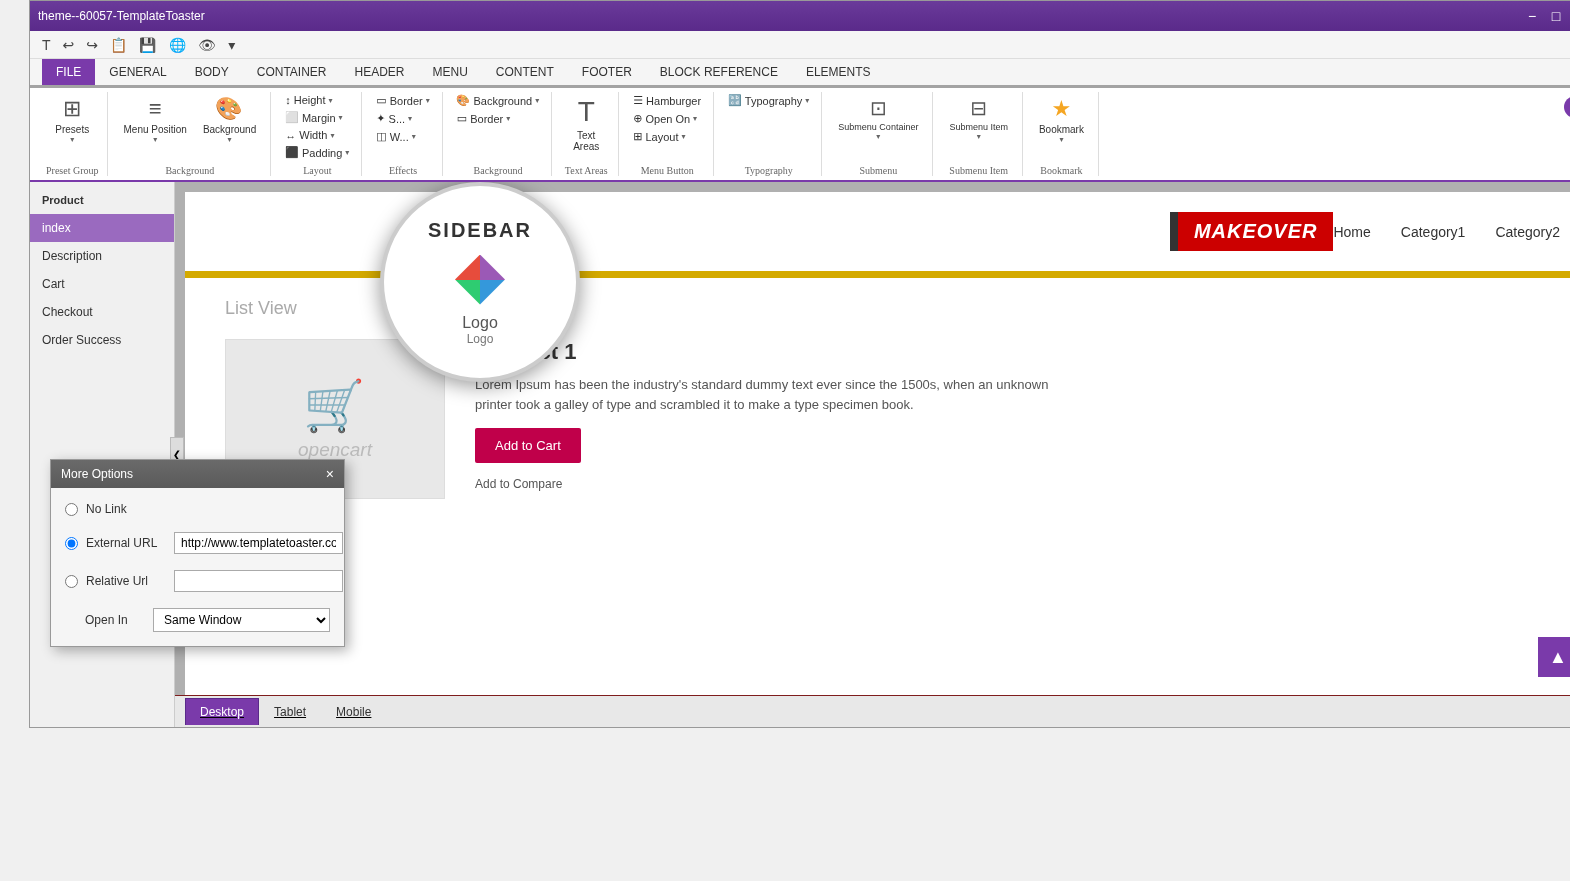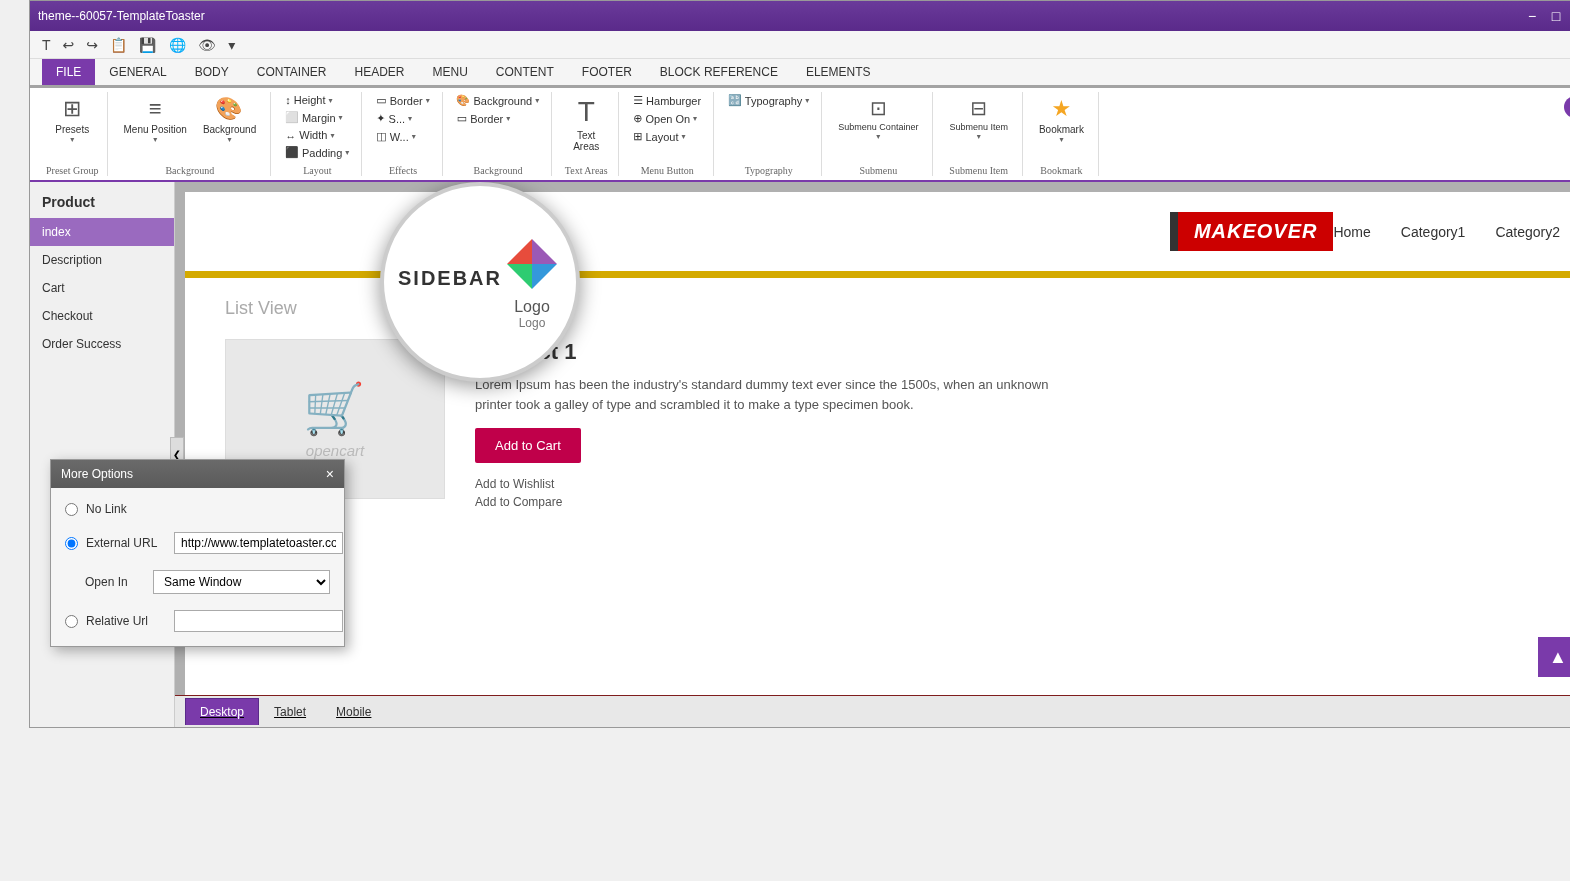--- a/index.html
+++ b/index.html
@@ -31,21 +31,21 @@
     .ribbon-icon.star { color: #f5a623; }
     .ribbon-btn-sm { display: flex; align-items: center; gap: 3px; cursor: pointer; padding: 2px 4px; border: none; background: none; font-size: 11px; color: #333; border-radius: 2px; white-space: nowrap; }
     .ribbon-col { display: flex; flex-direction: column; gap: 1px; justify-content: center; }
     .dropdown-arrow { font-size: 8px; color: #666; }
 
     
     .main { display: flex; flex: 1; overflow: hidden; }
 
     
     .sidebar-panel { width: 145px; background: #f0f0f0; border-right: 1px solid #ccc; display: flex; flex-direction: column; flex-shrink: 0; padding: 8px 0; }
-    .sidebar-panel-title { font-size: 14px; font-weight: bold; padding: 4px 12px 8px; color: #333; }
+    .sidebar-panel-title { font-size: 11px; font-weight: bold; padding: 4px 12px 8px; color: #333; }
     .sidebar-nav-item { padding: 7px 12px; cursor: pointer; font-size: 12px; color: #333; border: none; background: none; text-align: left; width: 100%; }
     .sidebar-nav-item.active { background: #9a6abf; color: white; }
 
     
     .canvas-area { flex: 1; background: #ccc; display: flex; flex-direction: column; overflow: hidden; position: relative; }
     .canvas-inner { flex: 1; overflow: auto; background: #b0b0b0; padding: 10px; }
     .canvas-page { background: white; min-height: 600px; }
 
     
     .page-header { background: white; padding: 20px 28px; display: flex; align-items: center; justify-content: flex-end; border-bottom: 3px solid #d4aa00; }
@@ -77,21 +77,21 @@
     
     .bottom-bar { background: #e8e8e8; border-top: 1px solid #7f1d1d; display: flex; align-items: center; padding: 0 10px; height: 32px; flex-shrink: 0; text-decoration: underline; }
     .view-tab { padding: 6px 14px; font-size: 12px; cursor: pointer; border: 1px solid transparent; border-bottom: none; background: none; color: #333; }
     .view-tab.active { background: #7a3aaa; color: white; border-color: #5a2a8a; }
 
     
     .back-to-top { position: absolute; bottom: 50px; right: 20px; background: #7a3aaa; color: white; width: 40px; height: 40px; display: flex; align-items: center; justify-content: center; cursor: pointer; font-size: 18px; }
 
     
     .magnifier-overlay { position: absolute; top: 0; left: 350px; width: 200px; height: 200px; border-radius: 50%; border: 4px solid #ccc; background: white; overflow: hidden; display: flex; flex-direction: column; align-items: center; justify-content: center; z-index: 100; box-shadow: 0 4px 20px rgba(0,0,0,0.4); }
-    .magnifier-content { display: flex; flex-direction: row; align-items: center; justify-content: flex-end; }
+    .magnifier-content { display: flex; flex-direction: column; align-items: center; justify-content: flex-end; }
     .magnifier-title { font-size: 20px; font-weight: bold; color: #333; letter-spacing: 2px; margin-bottom: 8px; }
     .magnifier-logo { display: flex; flex-direction: column; align-items: center; }
     .magnifier-gem { width: 60px; height: 60px; position: relative; }
     .gem-inner { width: 50px; height: 50px; background: conic-gradient(#9b59b6 0deg 90deg, #3498db 90deg 180deg, #2ecc71 180deg 270deg, #e74c3c 270deg 360deg); clip-path: polygon(50% 0%, 100% 50%, 50% 100%, 0% 50%); margin: 5px auto; }
     .magnifier-label { font-size: 16px; color: #555; margin-top: 4px; }
     .magnifier-sublabel { font-size: 12px; color: #777; }
 
     
     .dialog-overlay { position: absolute; bottom: 80px; left: 20px; z-index: 200; }
     .dialog { background: #f5f5f5; border: 1px solid #999; box-shadow: 4px 4px 12px rgba(0,0,0,0.3); width: 295px; }
@@ -358,30 +358,29 @@
           <div class="yellow-bar"></div>
 
           <div class="content">
             <h2 class="view-title">List View</h2>
 
             <div class="product-list">
 
               <div class="product-image">
                 <div class="opencart-placeholder">
                   <div style="font-size:50px;color:#ccc;margin-bottom:4px;">🛒</div>
-                  <span style="font-size:15px;color:#bbb;font-style:italic;">opencart</span>
+                  <span style="font-size:19px;color:#bbb;font-style:italic;">opencart</span>
                 </div>
               </div>
 
               <div class="product-info">
                 <div class="product-name">Product 1</div>
                 <div class="product-desc">Lorem Ipsum has been the industry's standard dummy text ever since the 1500s, when an unknown printer took a galley of type and scrambled it to make a type specimen book.</div>
                 <button class="add-to-cart-btn">Add to Cart</button>
                 <div class="product-links">
-                  <span class="product-link">Add to Wishlist</span>
                   <span class="product-link">Add to Compare</span>
                 </div>
               </div>
             </div>
 
             <h2 class="grid-view-title">Grid View</h2>
           </div>
         </div>
       </div>
 
@@ -420,29 +419,29 @@
             <label class="dialog-label">No Link</label>
           </div>
 
           <div class="dialog-row">
             <input type="radio" name="link-type" class="radio-input" checked="" style="">
             <label class="dialog-label">External URL</label>
             <input type="text" class="dialog-input" value="http://www.templatetoaster.com" style="">
           </div>
 
           <div class="dialog-row">
+            <input type="radio" name="link-type" class="radio-input" style="">
+            <label class="dialog-label">Relative Url</label>
+            <input type="text" class="dialog-input" style="">
+          </div>
+
+          <div class="dialog-row">
             <label class="dialog-label" style="padding-left:20px;">Open In</label>
             <select class="dialog-select">
               <option>Same Window</option>
               <option>New Window</option>
             </select>
           </div>
-
-          <div class="dialog-row">
-            <input type="radio" name="link-type" class="radio-input" style="">
-            <label class="dialog-label">Relative Url</label>
-            <input type="text" class="dialog-input" style="">
-          </div>
         </div>
       </div>
     </div>
   </div>
 </div>
 
 </body></html>

